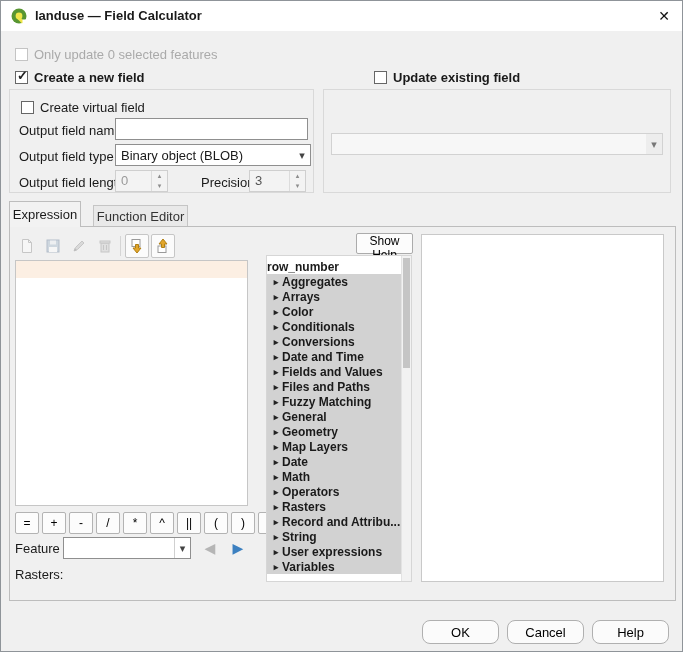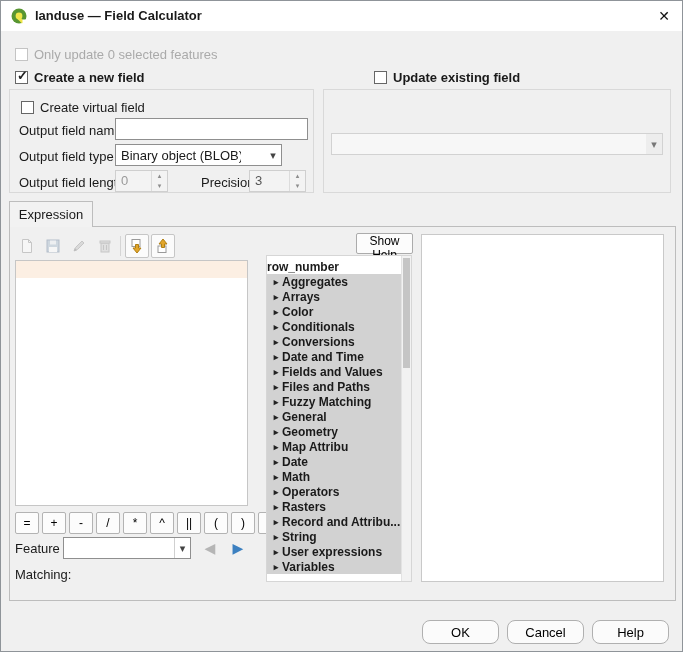--- a/index.html
+++ b/index.html
@@ -35,36 +35,36 @@
   #lbl-length { left:18px; top:174px; }
   #lbl-precision { left:200px; top:174px; }
 
   .tinput { position:absolute; height:22px; border:1px solid #8f8f8f; background:#fff; padding:0 5px; font-size:13px; }
   #in-name { left:114px; top:117px; width:193px; }
 
   .combo { position:absolute; height:22px; border:1px solid #8f8f8f; background:#fff;
            display:flex; align-items:center; padding-left:5px; cursor:default; }
   .combo .ctext { flex:1; overflow:hidden; white-space:nowrap; }
   .combo .carrow { width:16px; text-align:center; color:#444; font-size:11px; flex:none; }
-  #combo-type { left:114px; top:143px; width:167px;gap:24px; }
+  #combo-type { left:114px; top:143px; width:196px;gap:24px; }
   #combo-existing { left:330px; top:132px; width:332px; background:#f7f7f7; border-color:#d2d2d2; }
   #combo-existing .carrow { background:#ededed; height:20px; line-height:20px; color:#777; }
 
   .spin { position:absolute; height:22px; display:flex; border:1px solid #cfcfcf; background:#f3f3f3; }
   .spin .val { flex:1; padding:2px 5px; font-size:13px; }
   .spin .btns { width:16px; display:flex; flex-direction:column; border-left:1px solid #dcdcdc; }
   .spin .btns span { flex:1; font-size:7px; line-height:9px; text-align:center; color:#8d8d8d; }
   #spin-length { left:114px; top:169px; width:53px; }
   #spin-length .val { color:#9a9a9a; }
   #spin-precision { left:248px; top:169px; width:57px; }
   #spin-precision .val { color:#555; }
 
   
   .tab { position:absolute; display:flex; align-items:center; justify-content:center; }
-  #tab-expression { left:8px; top:200px; width:84px; height:26px; background:#f2f2f2;
+  #tab-expression { left:8px; top:200px; width:72px; height:26px; background:#f2f2f2;
                     border:1px solid #bdbdbd; border-bottom:none; z-index:2;text-align:center; }
   #tab-function { left:92px; top:204px; width:95px; height:22px; background:#e9e9e9;
                   border:1px solid #c5c5c5; border-bottom:none; color:#333; }
   #tabpanel { position:absolute; left:8px; top:225px; width:667px; height:375px;
               border:1px solid #bdbdbd; background:#f0f0f0; }
 
   
   .tbtn { position:absolute; top:233px; width:24px; height:24px; display:flex; align-items:center;
           justify-content:center; background:transparent; border:1px solid transparent; cursor:pointer; }
   .tbtn.disabled { opacity:.4; cursor:default; }
@@ -192,20 +192,23 @@
   </div>
 
   <div class="groupbox" id="grp-update"></div>
   <div class="combo" id="combo-existing">
     <span class="ctext"></span>
     <span class="carrow">▾</span>
   </div>
 
   <div class="tab" id="tab-expression">
     <span>Expression</span>
+  </div>
+  <div class="tab" id="tab-function">
+    <span>Function Editor</span>
   </div>
   <div id="tabpanel"></div>
 
   <button class="tbtn disabled" id="tb-new">
     <svg width="16" height="16" viewBox="0 0 16 16">
       <path d="M3.5 1.5 H9.5 L12.5 4.5 V14.5 H3.5 Z" fill="#fff" stroke="#8a8a8a"></path>
       <path d="M9.5 1.5 V4.5 H12.5" fill="none" stroke="#8a8a8a"></path>
     </svg>
   </button>
   <button class="tbtn disabled" id="tb-save">
@@ -266,21 +269,21 @@
     <input type="text" value="" style="">
     <span class="carrow">▾</span>
   </div>
   <button class="navbtn" id="btn-prev">
     <span>◀</span>
   </button>
   <button class="navbtn" id="btn-next">
     <span>▶</span>
   </button>
 
-  <span class="flabel" id="lbl-preview">Matching:</span>
+  <span class="flabel" id="lbl-preview">Rasters:</span>
 
   <button id="btn-showhelp">Show Help</button>
 
   <div id="funclist">
     <div class="fl-row first">
       <span>row_number</span>
     </div>
     <div class="fl-row group">
         <span class="tri">▸</span>
         <span>Aggregates</span>
@@ -320,21 +323,21 @@
     <div class="fl-row group">
         <span class="tri">▸</span>
         <span>General</span>
       </div>
     <div class="fl-row group">
         <span class="tri">▸</span>
         <span>Geometry</span>
       </div>
     <div class="fl-row group">
         <span class="tri">▸</span>
-        <span>Map Attribu</span>
+        <span>Map Layers</span>
       </div>
     <div class="fl-row group">
         <span class="tri">▸</span>
         <span>Date</span>
       </div>
     <div class="fl-row group">
         <span class="tri">▸</span>
         <span>Math</span>
       </div>
     <div class="fl-row group">

